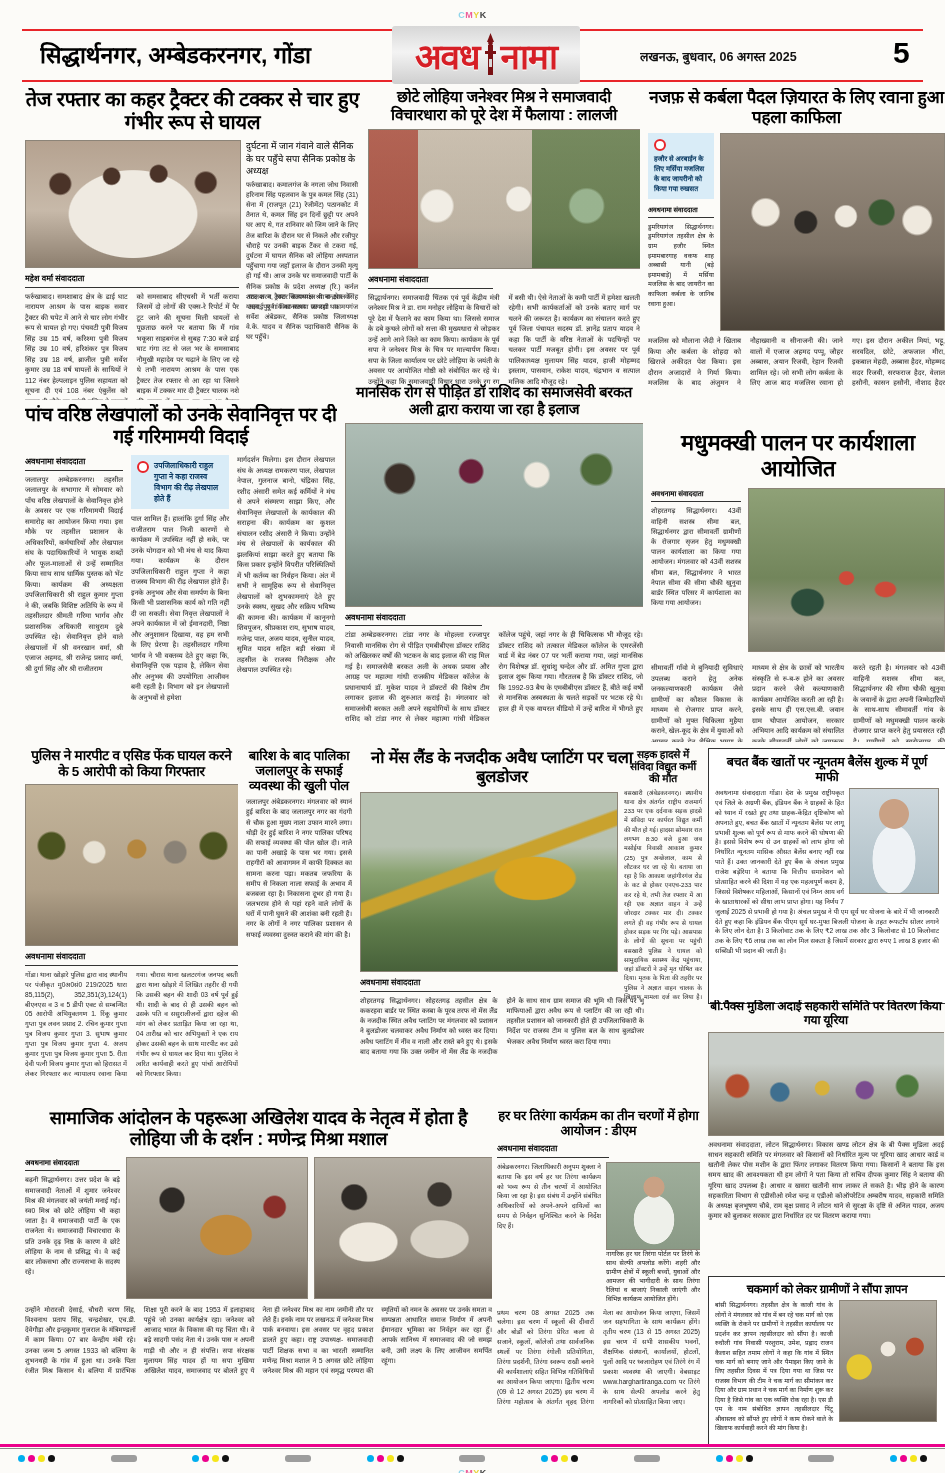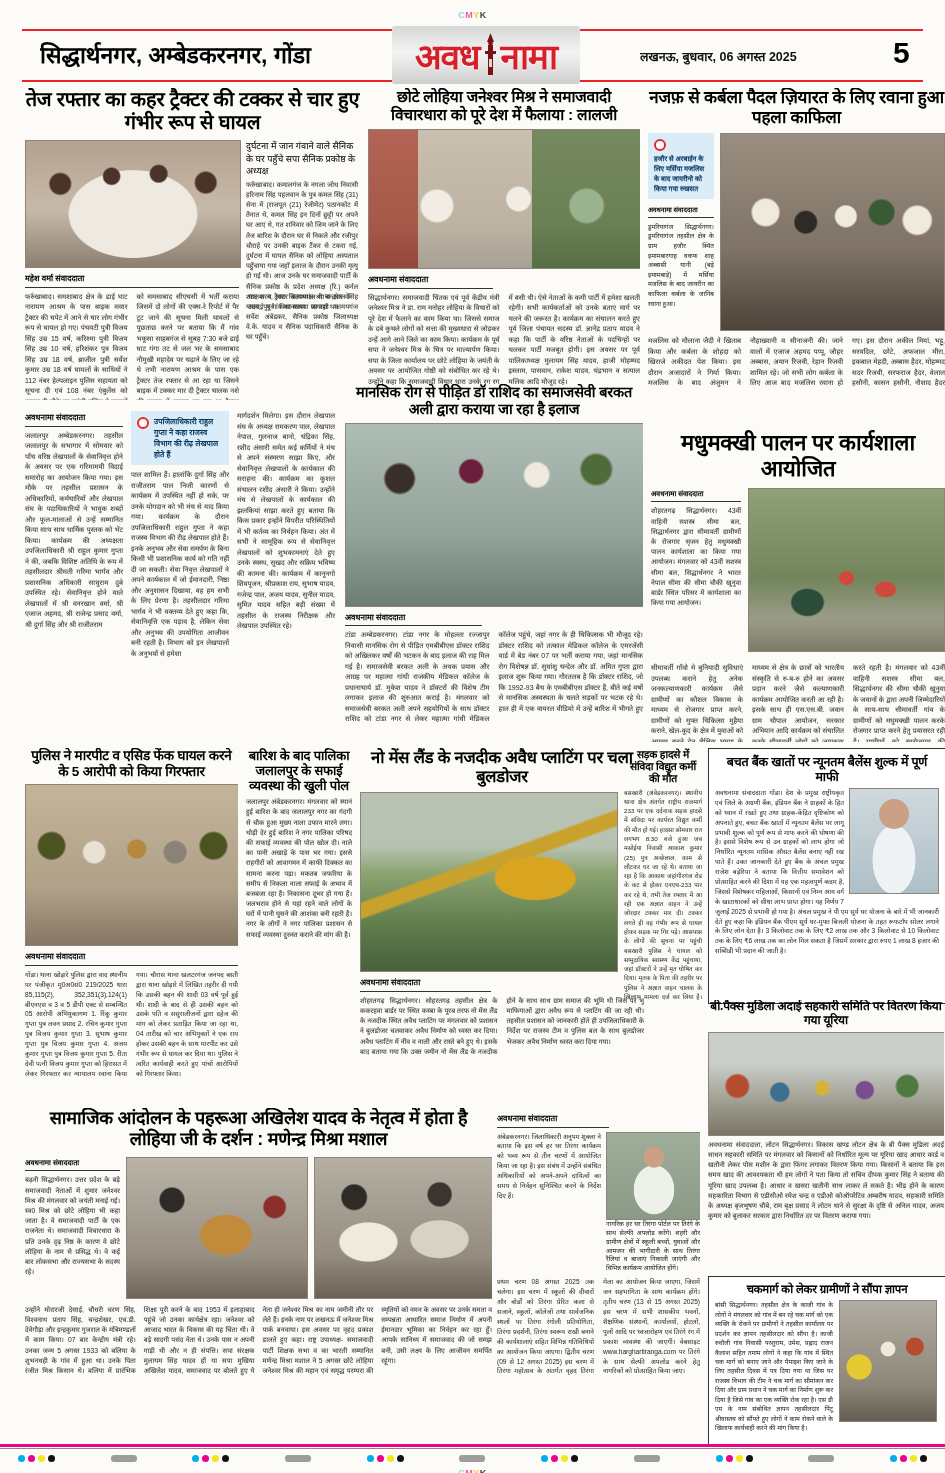--- a/index.html
+++ b/index.html
@@ -171,20 +171,21 @@
       </div>
       <div class="byline" style="font-size:6.6px">अवधनामा संवाददाता</div>
       <div class="bt" style="font-size:6.4px">डुमरियागंज सिद्धार्थनगर। डुमरियागंज तहसील क्षेत्र के ग्राम हजौर स्थित इमामबारगाह वकफ शाह अब्बासी यानी (बड़े इमामबाड़े) में मर्सिया मजलिस के बाद जायरीन का काफिला कर्बला के जानिब रवाना हुआ।</div>
     </div>
     <div class="photo ph-group" style="width:223px;height:196px;flex:none"></div>
   </div>
   <div class="bt cols3" style="height:56px;margin-top:5px">मजलिस को मौलाना जैदी ने खिताब किया और कर्बला के शोहदा को खिराजे अकीदत पेश किया। इस दौरान अजादारों ने गिर्या किया। मजलिस के बाद अंजुमन ने नौहाख्वानी व सीनाजनी की। जाने वालों में एजाज अहमद पप्पू, जौहर अब्बास, अयान रिजवी, रेहान रिजवी शामिल रहे। जो सभी लोग कर्बला के लिए आज बाद मजलिस रवाना हो गए। इस दौरान अकील मियां, भट्टू, सरवदिल, छोटे, अफजाल मीरा, इकबाल मेहदी, अब्बास हैदर, मोहम्मद सदर रिजवी, सरफराज हैदर, वेलाल हसौनी, कासन हसौनी, नौशाद हैदर एसजेबर, हाशिम रिजवी पावकार, हैदर मेहदी, मोशिम अब्बास, कामरान मेहदी, वकील हैदर, काजिम कर्बलाई, आले राम वारसी, हबीबुल हसन, साजिद मंटू आदि लोग मौजूद रहे।</div>
 </div>
 
 <div class="abs" style="left:25px;top:404px;width:312px;height:338px">
+  <div class="hl" style="font-size:19px">पांच वरिष्ठ लेखपालों को उनके सेवानिवृत्त पर दी गई गरिमामयी विदाई</div>
   <div style="display:flex;gap:8px;margin-top:7px">
     <div style="width:98px;flex:none">
       <div class="byline">अवधनामा संवाददाता</div>
       <div class="bt" style="height:250px">जलालपुर अम्बेडकरनगर। तहसील जलालपुर के सभागार में सोमवार को पाँच वरिष्ठ लेखपालों के सेवानिवृत्त होने के अवसर पर एक गरिमामयी विदाई समारोह का आयोजन किया गया। इस मौके पर तहसील प्रशासन के अधिकारियों, कर्मचारियों और लेखपाल संघ के पदाधिकारियों ने भावुक शब्दों और फूल-मालाओं से उन्हें सम्मानित किया साथ साथ धार्मिक पुस्तक को भेंट किया। कार्यक्रम की अध्यक्षता उपजिलाधिकारी श्री राहुल कुमार गुप्ता ने की, जबकि विशिष्ट अतिथि के रूप में तहसीलदार श्रीमती गरिमा भार्गव और प्रशासनिक अधिकारी साधुराम दुबे उपस्थित रहे। सेवानिवृत्त होने वाले लेखपालों में श्री वनरखान वर्मा, श्री एजाज अहमद, श्री राजेन्द्र प्रसाद वर्मा, श्री दुर्गा सिंह और श्री राजीतराम</div>
     </div>
     <div style="width:98px;flex:none">
       <div class="bluebox">
         <span class="dot"></span>
         <span class="bb-text">उपजिलाधिकारी राहुल गुप्ता ने कहा राजस्व विभाग की रीढ़ लेखपाल होते हैं</span>
       </div>
@@ -268,20 +269,21 @@
       <div class="byline" style="font-size:7.2px">अवधनामा संवाददाता</div>
       <div class="bt" style="font-size:6.8px;height:118px">बढ़नी सिद्धार्थनगर। उत्तर प्रदेश के बड़े समाजवादी नेताओं में शुमार जनेश्वर मिश्र की मंगलवार को जयंती मनाई गई। स्व0 मिश्र को छोटे लोहिया भी कहा जाता है। वे समाजवादी पार्टी के एक राजनेता थे। समाजवादी विचारधारा के प्रति उनके दृढ़ निष्ठ के कारण वे छोटे लोहिया के नाम से प्रसिद्ध थे। वे कई बार लोकसभा और राज्यसभा के सदस्य रहे।</div>
     </div>
     <div class="photo ph-mulayam" style="width:180px;height:140px;flex:none"></div>
     <div class="photo ph-akhilesh" style="width:178px;height:140px;flex:none"></div>
   </div>
   <div class="bt cols4" style="font-size:6.8px;height:138px;margin-top:6px">उन्होंने मोरारजी देसाई, चौधरी चरण सिंह, विश्वनाथ प्रताप सिंह, चन्द्रशेखर, एच.डी. देवेगौड़ा और इन्द्रकुमार गुजराल के मंत्रिमण्डलों में काम किया। 07 बार केन्द्रीय मंत्री रहे। उनका जन्म 5 अगस्त 1933 को बलिया के शुभनथही के गांव में हुआ था। उनके पिता रंजीत मिश्र किसान थे। बलिया में प्रारंभिक शिक्षा पूरी करने के बाद 1953 में इलाहाबाद पहुंचे जो उनका कार्यक्षेत्र रहा। जनेश्वर को आजाद भारत के विकास की यह चिंता थी। वे बड़े सादगी पसंद नेता थे। उनके पास न अपनी गाड़ी थी और न ही संपत्ति। सपा संरक्षक मुलायम सिंह यादव हों या सपा मुखिया अखिलेश यादव, समाजवाद पर बोलते हुए ये नेता ही जनेश्वर मिश्र का नाम जमीनी तौर पर लेते हैं। इनके नाम पर लखनऊ में जनेश्वर मिश्र पार्क बनवाया। इस अवसर पर वृहद प्रकाश डालते हुए कहा। राष्ट्र उपाध्यक्ष- समाजवादी पार्टी शिक्षक सभा व का भारती सम्मानित मणेन्द्र मिश्रा मशाल ने 5 अगस्त छोटे लोहिया जनेश्वर मिश्र की महान एवं समृद्ध परम्परा की स्मृतियों को नमन के अवसर पर उनके समता व सम्पन्नता आधारित समाज निर्माण में अपनी ईमानदार भूमिका का निर्वहन कर रहा हूँ। आपके सानिध्य में समाजवाद की जो समझ बनी, उसी लक्ष्य के लिए आजीवन समर्पित रहूंगा।</div>
 </div>
 
 <div class="abs" style="left:497px;top:1108px;width:203px;height:352px">
+  <div class="hl" style="font-size:13px">हर घर तिरंगा कार्यक्रम का तीन चरणों में होगा आयोजन : डीएम</div>
   <div class="byline" style="width:55%;margin-top:4px">अवधनामा संवाददाता</div>
   <div style="display:flex;gap:5px">
     <div class="bt" style="font-size:6.6px;width:104px;height:118px">अंबेडकरनगर। जिलाधिकारी अनुपम शुक्ला ने बताया कि इस वर्ष हर घर तिरंगा कार्यक्रम को भव्य रूप से तीन चरणों में आयोजित किया जा रहा है। इस संबंध में उन्होंने संबंधित अधिकारियों को अपने-अपने दायित्वों का समय से निर्वहन सुनिश्चित करने के निर्देश दिए हैं।</div>
     <div style="width:94px;flex:none">
       <div class="photo ph-dm" style="width:94px;height:86px"></div>
       <div class="caption">नागरिक हर घर तिरंगा पोर्टल पर तिरंगे के साथ सेल्फी अपलोड करेंगे। शहरी और ग्रामीण क्षेत्रों में स्कूली बच्चों, युवाओं और आमजन की भागीदारी के साथ तिरंगा रैलियां व बाजाएं निकाली जाएंगी और विभिन्न कार्यक्रम आयोजित होंगे।</div>
     </div>
   </div>
   <div class="bt cols2" style="font-size:6.6px;height:162px;margin-top:4px">प्रथम चरण 08 अगस्त 2025 तक चलेगा। इस चरण में स्कूलों की दीवारों और बोर्डों को तिरंगा प्रेरित कला से सजाने, स्कूलों, कॉलेजों तथा सार्वजनिक स्थलों पर तिरंगा रंगोली प्रतियोगिता, तिरंगा प्रदर्शनी, तिरंगा स्वरूप राखी बनाने की कार्यशालाएं सहित विभिन्न गतिविधियों का आयोजन किया जाएगा। द्वितीय चरण (09 से 12 अगस्त 2025) इस चरण में तिरंगा महोत्सव के अंतर्गत वृहद तिरंगा मेला का आयोजन किया जाएगा, जिसमें जन सहभागिता के साथ कार्यक्रम होंगे। तृतीय चरण (13 से 15 अगस्त 2025) इस चरण में सभी शासकीय भवनों, शैक्षणिक संस्थानों, कार्यालयों, होटलों, पुलों आदि पर ध्वजारोहण एवं तिरंगे रंग में प्रकाश व्यवस्था की जाएगी। वेबसाइट www.harghartiranga.com पर तिरंगे के साथ सेल्फी अपलोड करने हेतु नागरिकों को प्रोत्साहित किया जाए।</div>
 </div>

